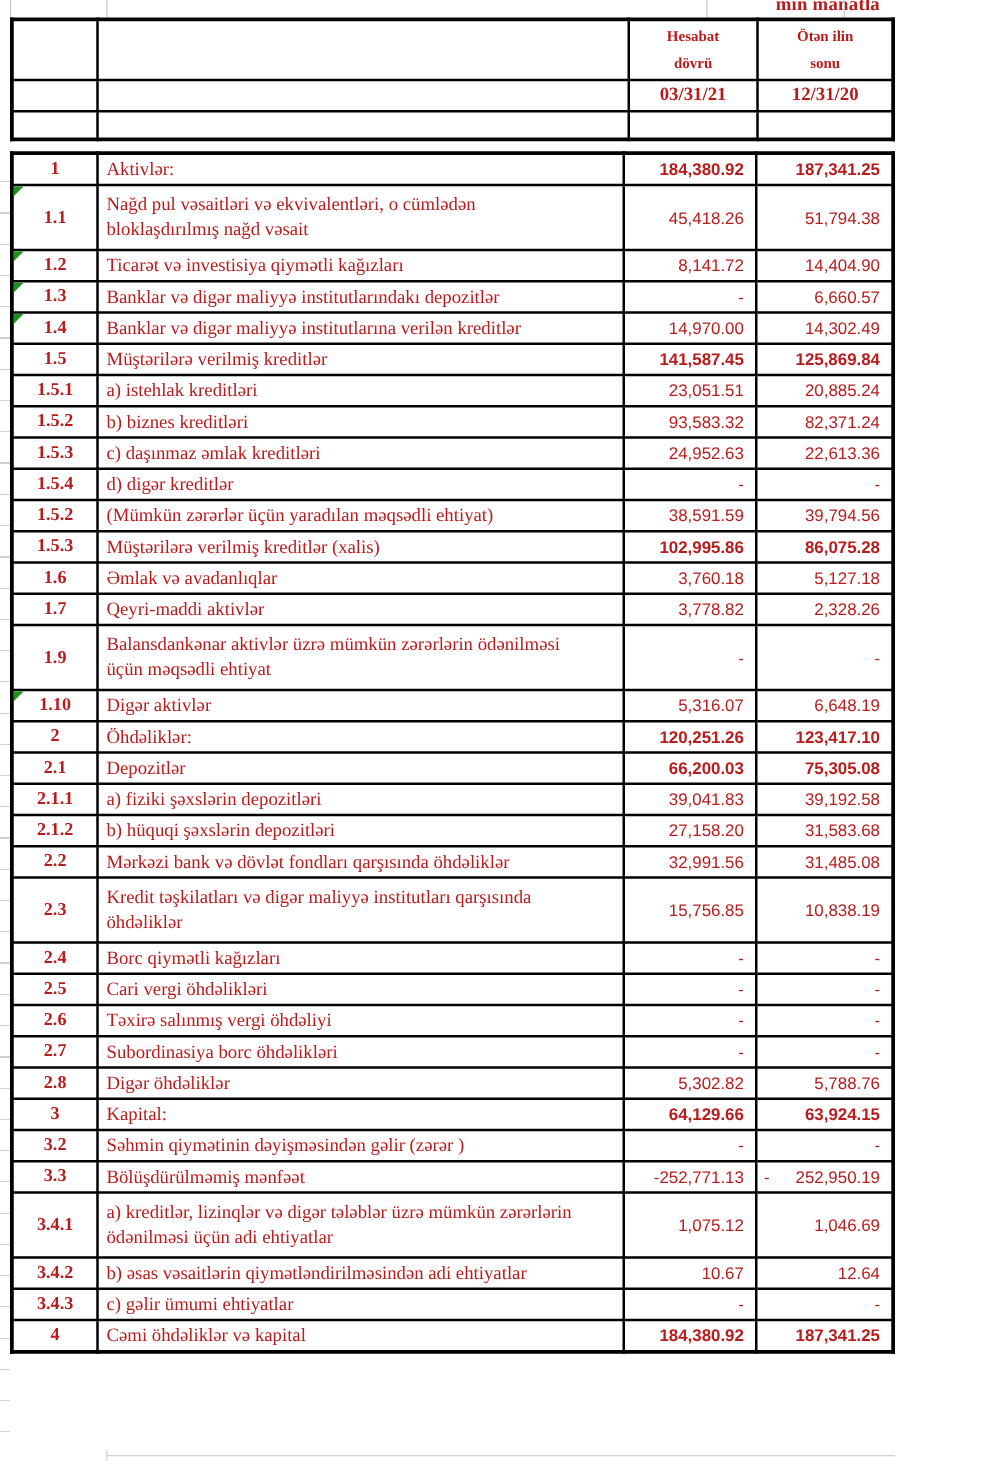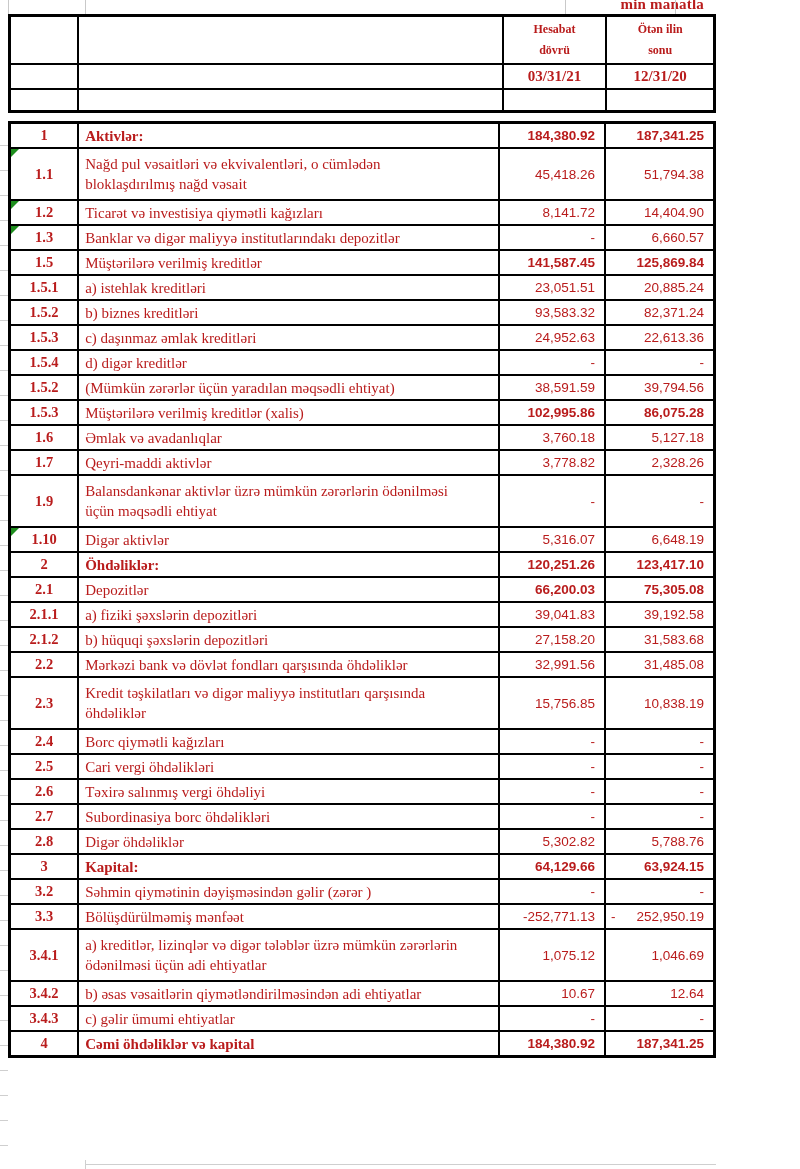--- a/index.html
+++ b/index.html
@@ -19,21 +19,21 @@
   
   .r-head td { height:46px; text-align:center; font-weight:bold; font-size:12px; line-height:21px; }
   .r-date td { height:23px; text-align:center; font-weight:bold; font-size:15px; }
   .r-empty td { height:20px; }
   
   tr.single td { height:23px; }
   tr.double td { height:50px; }
   .c-num { text-align:center; font-weight:bold; font-size:14.5px; position:relative; }
   .c-desc { font-size:15px; padding:0 6px; line-height:20px; white-space:pre-line; }
   .c-val  { font-family:"Liberation Sans","DejaVu Sans",sans-serif; font-size:13.5px; text-align:right; padding:0 9px 0 5px; }
-  tr.lb .c-desc { font-weight:bold; }
+  tr.lb .c-desc { font-weight:normal; }
   tr.vb .c-val  { font-weight:bold; }
   .marker { position:absolute; top:0; left:0; width:0; height:0;
             border-top:8px solid #1e8e1e; border-right:8px solid transparent; }
   .v2sign { float:left; }
   
   .vstub { position:absolute; top:0; width:1px; height:14px; background:#c9c9c9; }
   .gutter { position:absolute; top:121px; height:1039px; width:8px;
             background:repeating-linear-gradient(to bottom, transparent 0, transparent 24px, #cfcfcf 24px, #cfcfcf 25px); }
   .gutter-left { left:0; }
   .gutter-right { left:792px; }
@@ -127,20 +127,29 @@
     </tr>
         <tr class="single">
       <td class="c-num">
         <span class="marker"></span>
         <span class="numtxt">1.3</span>
       </td>
       <td class="c-desc">Banklar və digər maliyyə institutlarındakı depozitlər</td>
       <td class="c-val">-</td>
       <td class="c-val">6,660.57</td>
     </tr>
+        <tr class="single">
+      <td class="c-num">
+        <span class="marker"></span>
+        <span class="numtxt">1.4</span>
+      </td>
+      <td class="c-desc">Banklar və digər maliyyə institutlarına verilən kreditlər</td>
+      <td class="c-val">14,970.00</td>
+      <td class="c-val">14,302.49</td>
+    </tr>
         <tr class="single vb">
       <td class="c-num">
         
         <span class="numtxt">1.5</span>
       </td>
       <td class="c-desc">Müştərilərə verilmiş kreditlər</td>
       <td class="c-val">141,587.45</td>
       <td class="c-val">125,869.84</td>
     </tr>
         <tr class="single">

